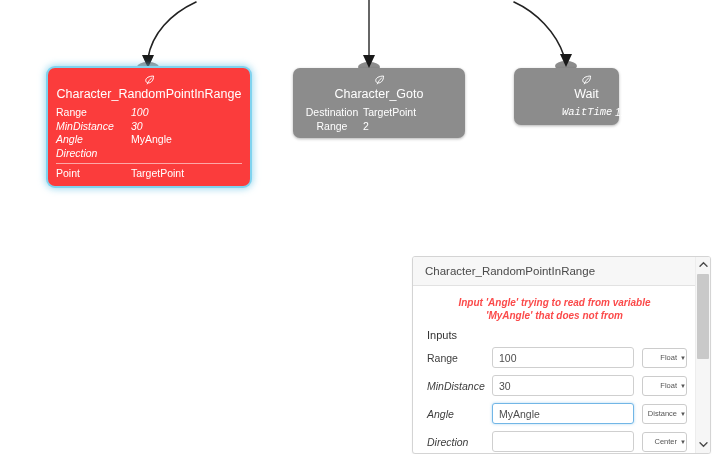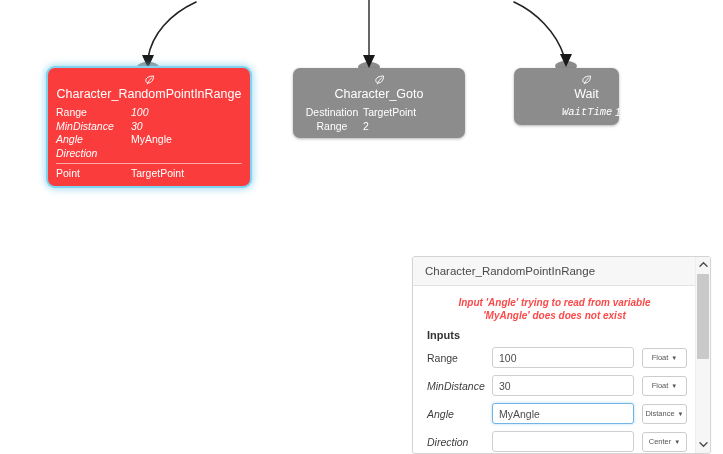--- a/index.html
+++ b/index.html
@@ -136,21 +136,21 @@
     font-style: italic;
     font-weight: bold;
     font-size: 10px;
     line-height: 12.5px;
     text-align: center;
     padding: 2px 18px 0 18px;
     box-sizing: border-box;
   }
   #inputs-heading {
     font-size: 11px;
-    font-weight: bold;
+    font-weight: normal;
     color: #333333;
     margin: 7px 0 4px 8px;
   }
   .field-row {
     display: flex;
     align-items: center;
     height: 25px;
     margin-bottom: 3px;
     padding-left: 8px;
     box-sizing: border-box;
@@ -188,21 +188,21 @@
     height: 20px;
     margin-left: 8px;
     box-sizing: border-box;
     border: 1px solid #cccccc;
     border-radius: 3px;
     background: #ffffff;
     font-size: 7.5px;
     color: #555555;
     display: flex;
     align-items: center;
-    justify-content: center;
+    justify-content: flex-end;
     white-space: nowrap;
     cursor: default;
   }
   .type-select .caret {
     margin-left: 3px;
     font-size: 6px;
     line-height: 6px;
     color: #555;
   }
 
@@ -339,21 +339,21 @@
     </div>
   </div>
 </div>
 
 <div id="properties-panel">
 
   <div id="panel-header">Character_RandomPointInRange</div>
 
   <div id="panel-body">
 
-    <div id="error-message">Input 'Angle' trying to read from variable 'MyAngle' does does not exist</div>
+    <div id="error-message">Input 'Angle' trying to read from variable 'MyAngle' that does not from</div>
 
     <div id="inputs-heading">Inputs</div>
 
     <div class="field-row">
       <span class="field-label">Range</span>
       <input class="field-input" type="text" value="100" style="">
       <div class="type-select">
         <span>Float</span>
         <span class="caret">▼</span>
       </div>

